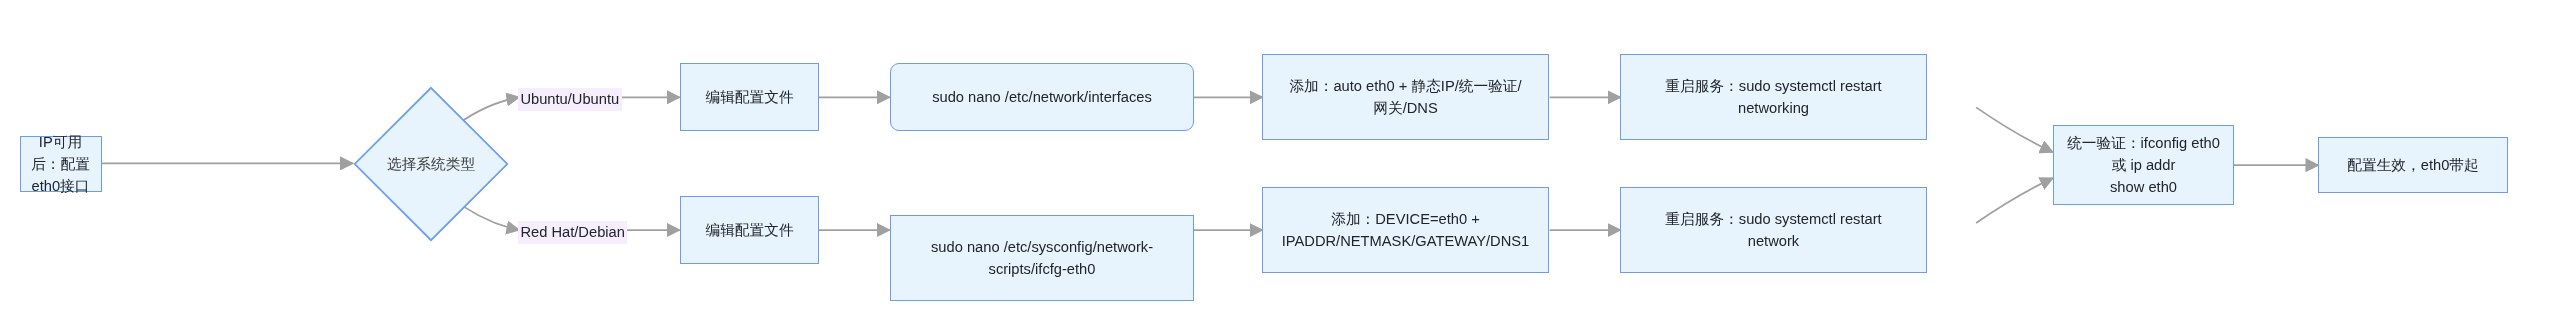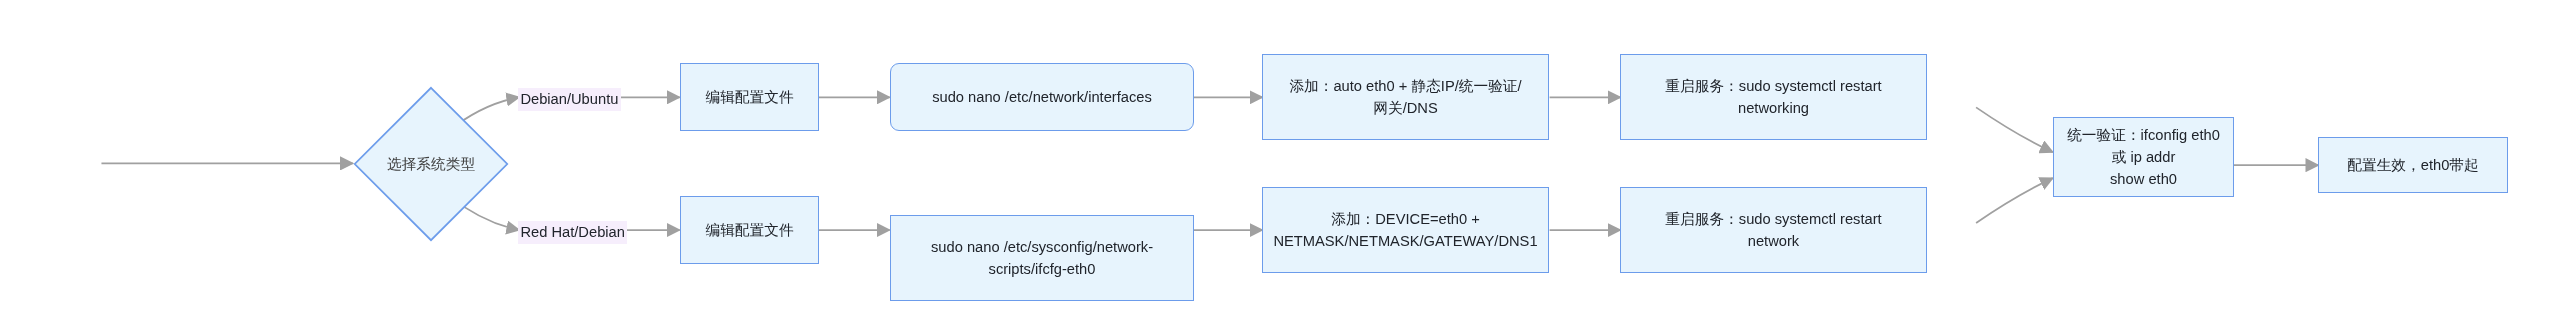--- a/index.html
+++ b/index.html
@@ -92,30 +92,33 @@
 
       <path d="M 1388 390 L 1508 390"></path>
       <path d="M 2023 390 L 2140 390"></path>
       <path d="M 2627 390 L 2747 390"></path>
       <path d="M 3350 378 Q 3420 330 3480 302"></path>
 
       <path d="M 3787 280 L 3930 280"></path>
     </g>
   </svg>
 
+  <div class="node" style="left:19.5px; top:136px; width:82px; height:56px;">
+    <span>IP可用后：配置eth0接口</span>
+  </div>
 
   <div class="node decision" style="left:353px; top:86px; width:156px; height:156px;">
     <svg class="diamond-shape" viewBox="0 0 265 265" preserveAspectRatio="none">
       <polygon points="132.5,3 262,132.5 132.5,262 3,132.5" fill="#e7f4fd" stroke="#6c9ceb" stroke-width="3"></polygon>
     </svg>
     <span class="diamond-label">选择系统类型</span>
   </div>
 
   <div class="edge-label" style="left:518px; top:88px;">
-    <span>Debian/Ubuntu</span>
+    <span>Ubuntu/Ubuntu</span>
   </div>
   <div class="edge-label" style="left:518px; top:221px;">
     <span>Red Hat/Debian</span>
   </div>
 
   <div class="node" style="left:680px; top:63px; width:139px; height:68px;">
     <span>编辑配置文件</span>
   </div>
 
   <div class="node" style="left:890px; top:63px; width:304px; height:68px;border-radius:9px;">
@@ -136,29 +139,29 @@
     <span>编辑配置文件</span>
   </div>
 
   <div class="node" style="left:890px; top:187px; width:304px; height:86px;margin-top:28px;">
     <span>sudo nano /etc/sysconfig/network-
 scripts/ifcfg-eth0</span>
   </div>
 
   <div class="node" style="left:1262px; top:187px; width:287px; height:86px;">
     <span>添加：DEVICE=eth0 +
-NETMASK/NETMASK/GATEWAY/DNS1</span>
+IPADDR/NETMASK/GATEWAY/DNS1</span>
   </div>
 
   <div class="node" style="left:1620px; top:187px; width:307px; height:86px;">
     <span>重启服务：sudo systemctl restart
 network</span>
   </div>
 
-  <div class="node" style="left:2053px; top:117px; width:181px; height:80px;">
+  <div class="node" style="left:2053px; top:125px; width:181px; height:80px;">
     <span>统一验证：ifconfig eth0 或 ip addr
 show eth0</span>
   </div>
 
   <div class="node" style="left:2318px; top:137px; width:190px; height:56px;">
     <span>配置生效，eth0带起</span>
   </div>
 
 </div>
 

